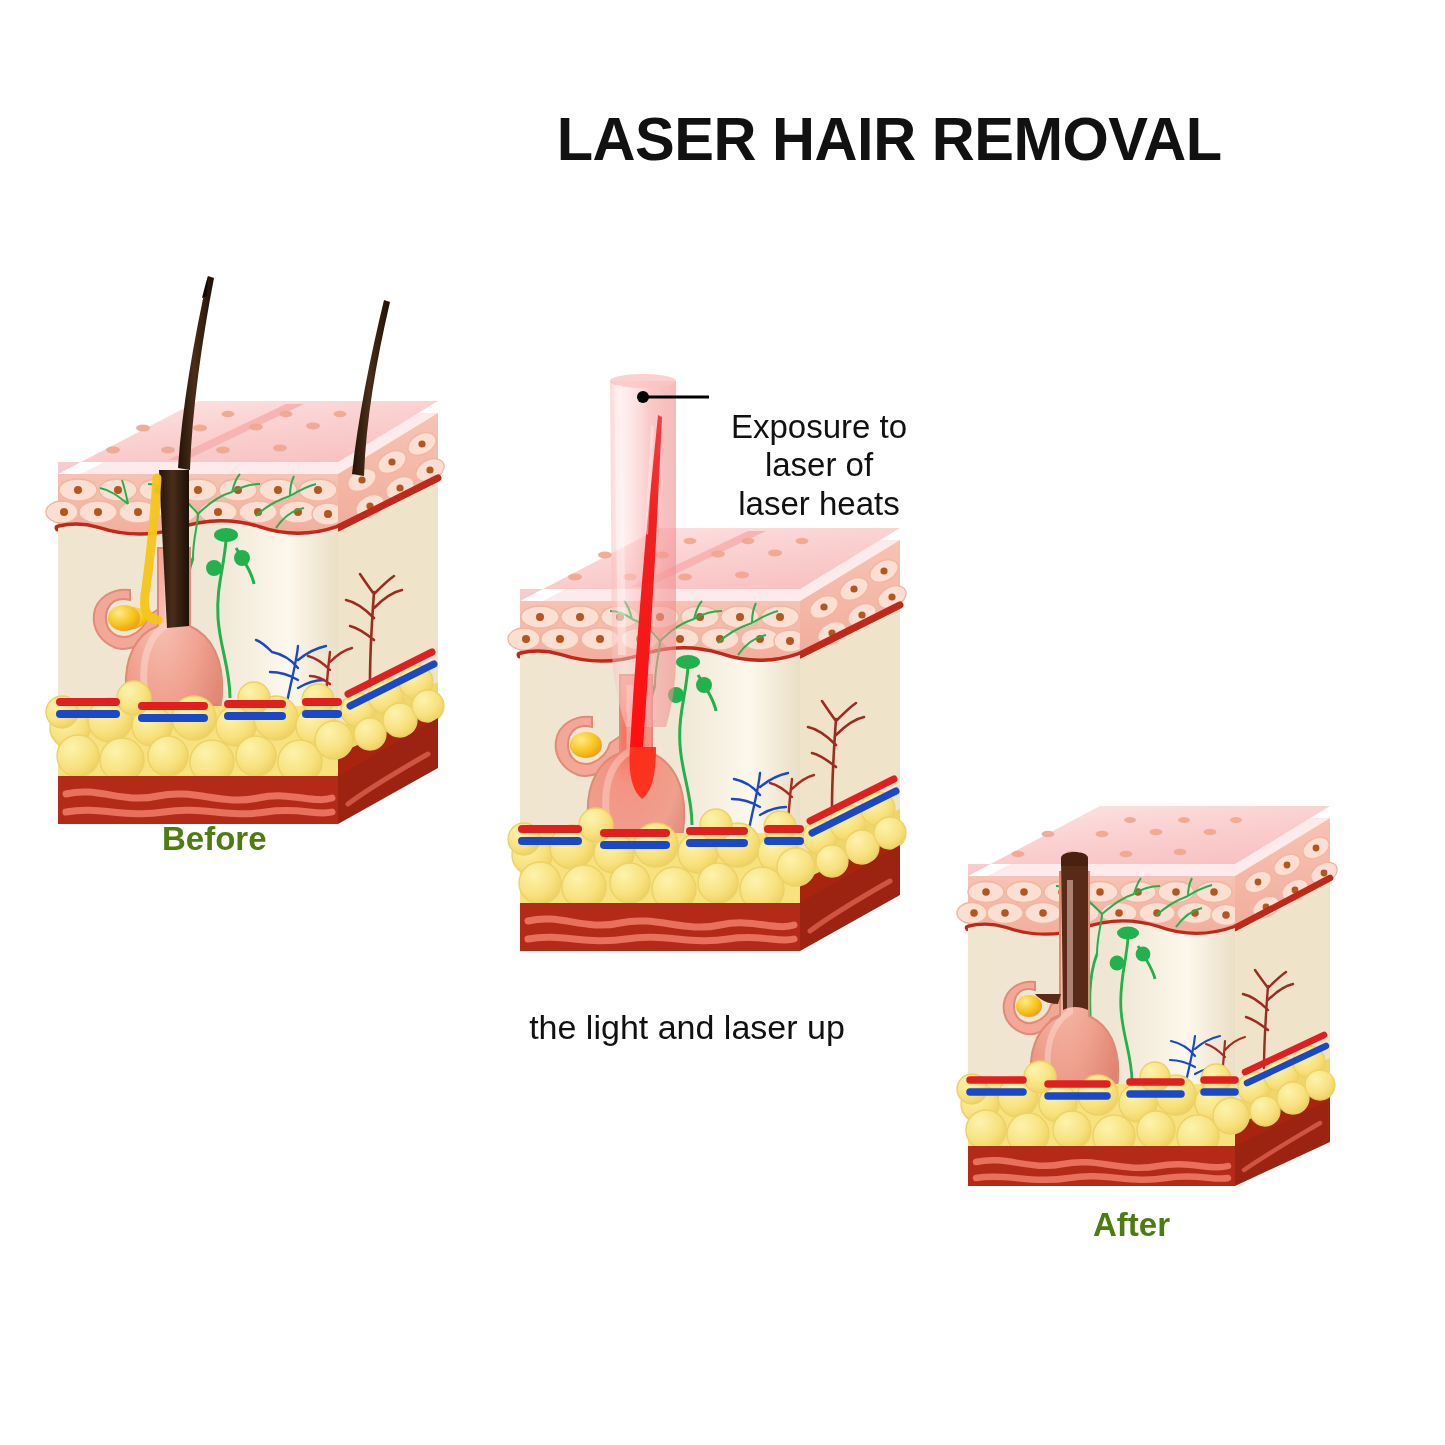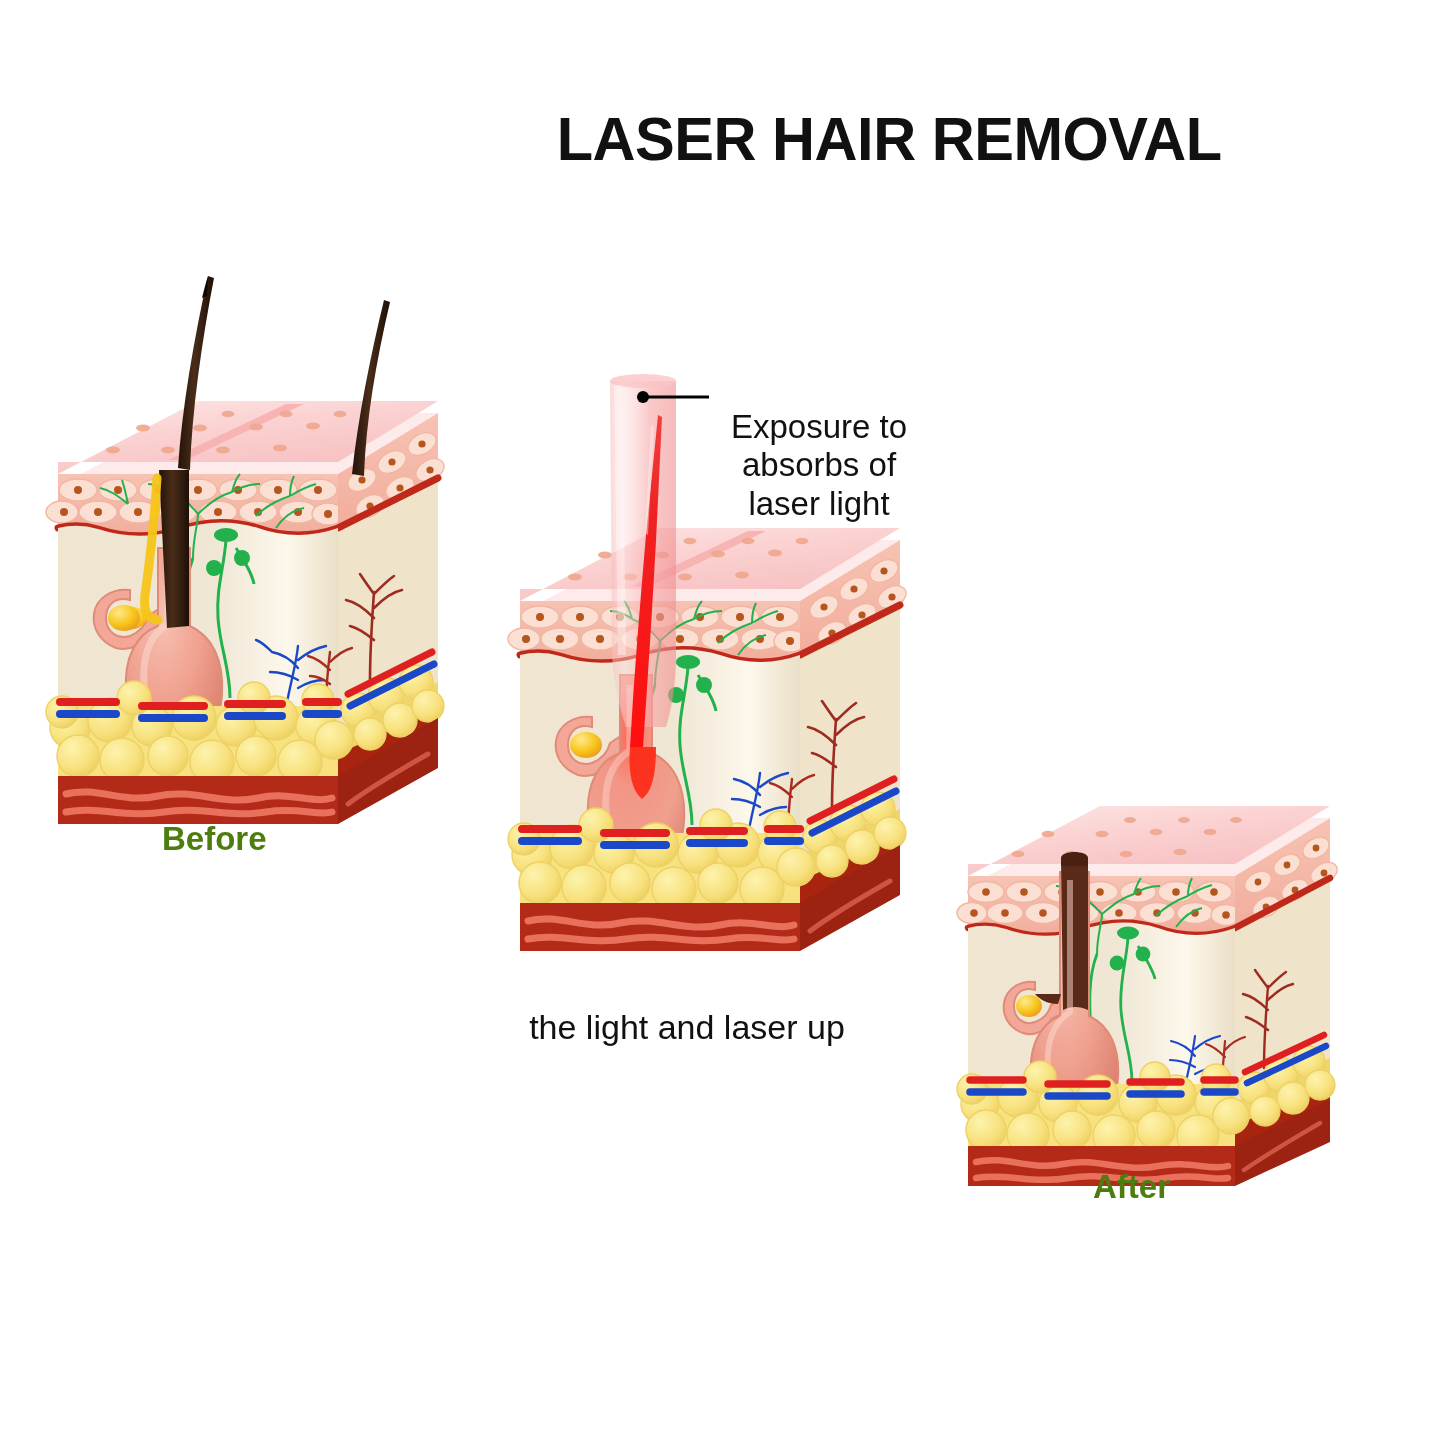--- a/index.html
+++ b/index.html
@@ -13,21 +13,21 @@
     font-family:"Liberation Sans","DejaVu Sans",sans-serif;
     white-space:nowrap; color:#111111;
     transform:scaleX(0.96); transform-origin:right top;
   }
 
   .caption{
     position:absolute; font-size:33px; font-weight:bold; color:#4d7c0f;
     white-space:nowrap; font-family:"Liberation Sans","DejaVu Sans",sans-serif;
   }
   .cap-before{ left:162px; top:820px; }
-  .cap-after { left:1093px; top:1168px;text-align:right; }
+  .cap-after { left:1093px; top:1206px;text-align:right; }
 
   .annot{
     position:absolute; font-size:33px; line-height:1.16; color:#111;
     font-family:"Liberation Sans","DejaVu Sans",sans-serif;
   }
   .annot-laser{ left:703px; top:380px; width:232px; text-align:center;margin-top:28px; }
   .annot-melanin{ left:487px; top:1008px; width:400px; text-align:center; font-size:34px; }
   .annot span{display:block;}
 
   .blk{position:absolute;}
@@ -828,21 +828,21 @@
         </g>
       </g>
     </svg>
   </div>
 
   <div class="caption cap-before">Before</div>
   <div class="caption cap-after">After</div>
 
   <div class="annot annot-laser">
     <span>Exposure to</span>
-    <span>absorbs of</span>
-    <span>laser light</span>
+    <span>laser of</span>
+    <span>laser heats</span>
   </div>
 
   <div class="annot annot-melanin">
     <span>the light and laser up</span>
   </div>
 
 </div>
 
 </body></html>

